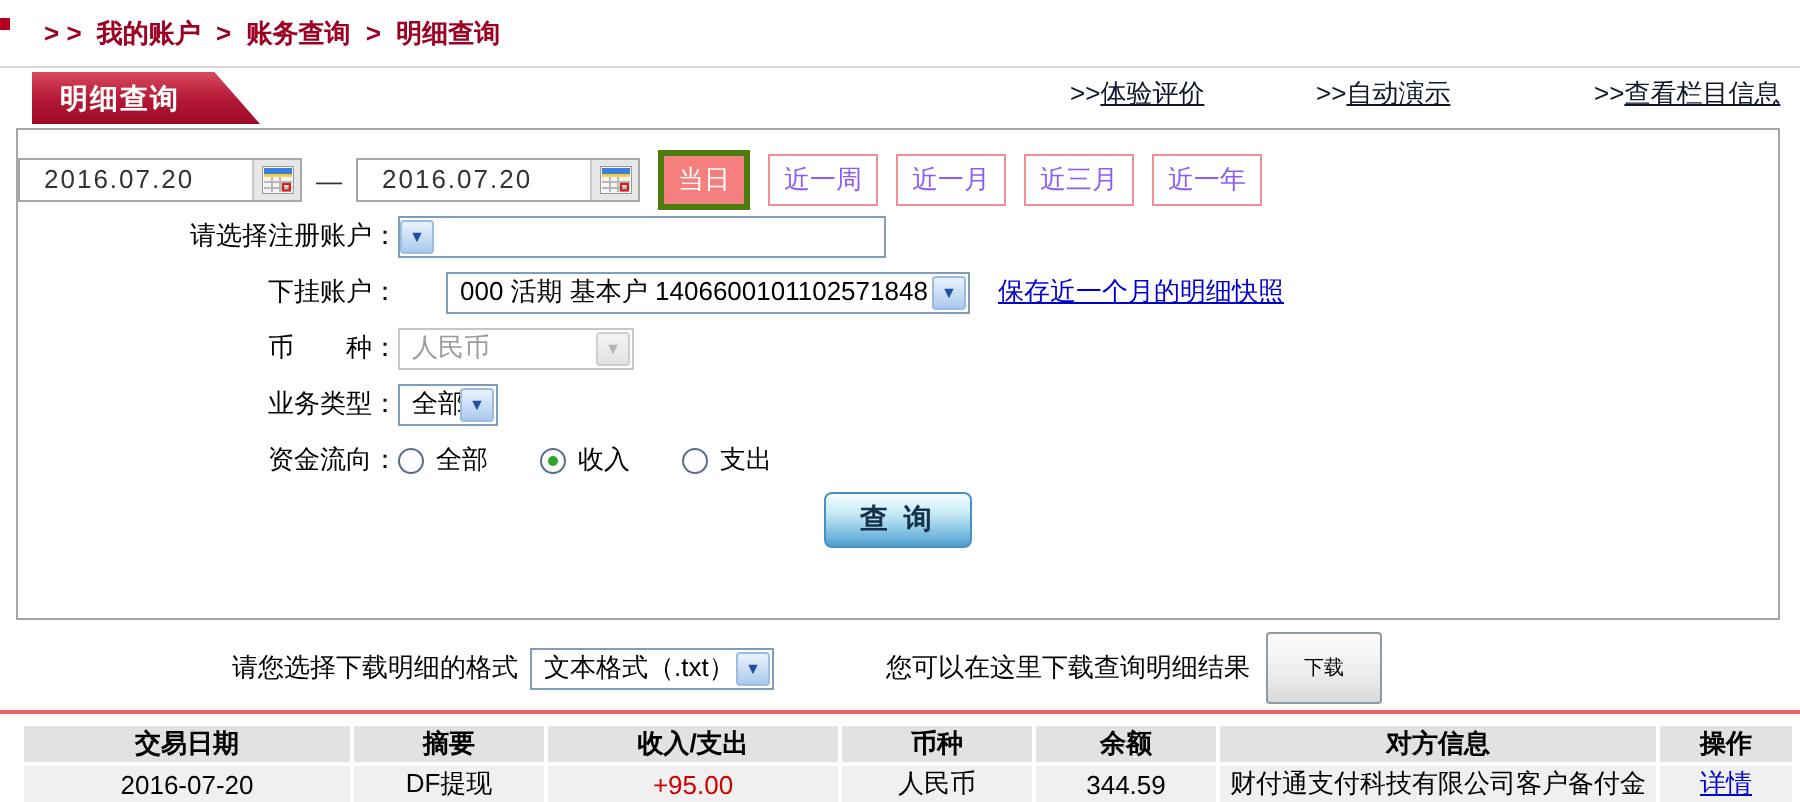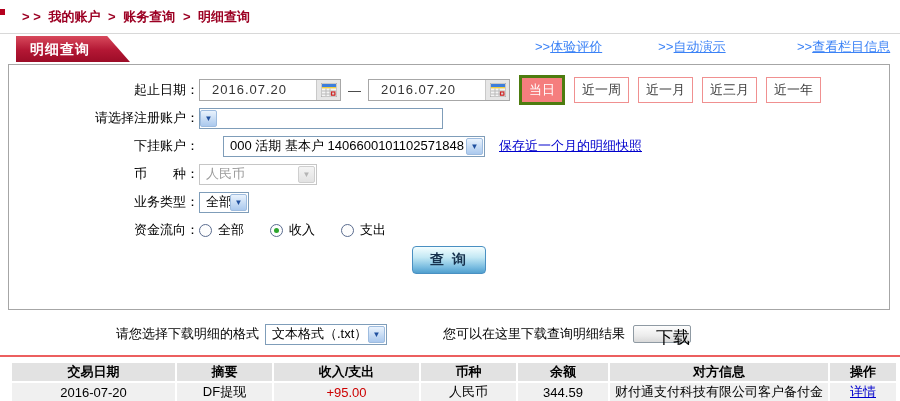--- a/index.html
+++ b/index.html
@@ -10,39 +10,39 @@
   .top-area { position:relative; width:900px; height:64px; }
   .edge-marker { position:absolute; left:0; top:9px; width:5px; height:6px; background:#b5001e; }
   .breadcrumb { position:absolute; left:22px; top:8px; color:#9c0023; font-weight:bold; font-size:13px; }
   .breadcrumb span { margin-right:4px; }
   .top-divider { position:absolute; left:0; top:33px; width:900px; border-top:1px solid #d8d8d8; }
   .tab { position:absolute; left:16px; top:36px; width:114px; height:26px;
     background:linear-gradient(180deg,#d8495c 0%,#b31734 55%,#9c0c27 100%);
     clip-path:polygon(0 0,80% 0,100% 100%,0 100%);
     color:#fff; font-weight:bold; font-size:14px; line-height:26px; padding-left:14px; letter-spacing:1px; }
   .top-links { position:absolute; top:38px; left:0; width:900px; height:20px; }
-  .top-link { position:absolute; color:#3b82f6; font-size:13px; text-decoration:none; cursor:pointer; }
+  .top-link { position:absolute; color:#0f172a; font-size:13px; text-decoration:none; cursor:pointer; }
   .top-link .lbl { text-decoration:underline; }
-  .top-link.l1 { left:535px; } .top-link.l2 { left:658px;font-family:Liberation Mono, monospace; } .top-link.l3 { left:797px; }
+  .top-link.l1 { left:535px; } .top-link.l2 { left:658px; } .top-link.l3 { left:797px; }
 
   
   .panel { margin-left:8px; width:882px; height:246px; border:1px solid #a6a6a6; background:#fff; padding-top:13px; }
   .row { display:flex; align-items:center; height:24px; margin-bottom:4px; }
   .flabel { width:190px; text-align:right; flex:0 0 190px; color:#000; }
 
   .date-box { display:inline-flex; align-items:stretch; width:142px; height:22px;
     border:1px solid #a7a7a7; background:#fff; }
   .date-box .dval { flex:1; font-size:13px; color:#333; letter-spacing:1px; padding:2px 0 0 12px; }
   .date-box .cal { flex:0 0 24px; background:#e6e6e6; border-left:1px solid #c9c9c9;
     display:flex; align-items:center; justify-content:center; cursor:pointer; }
   .dash { margin:0 7px; color:#333; }
 
   .pbtn { display:inline-block; margin-left:9px; font-size:13px; padding:3px 7px; cursor:pointer; }
   .pbtn.active { background:#f57e7e; color:#fff; border:3px solid #4d7c0f; }
-  .pbtn.plain { background:#fff; color:#404040; border:1px solid #f09090; }
+  .pbtn.plain { background:#fff; color:#8b5cf6; border:1px solid #f09090; }
 
   .xp-select { display:inline-flex; align-items:center; height:21px;
     border:1px solid #7f9db9; background:#fff; cursor:pointer; }
   .xp-select .val { flex:1; padding:0 4px 0 6px; font-size:13px; white-space:nowrap; overflow:hidden; }
   .xp-select .arrow { flex:0 0 17px; height:17px; margin-right:1px; border:1px solid #9ebcdf; border-radius:2px;
     background:linear-gradient(180deg,#eaf3fd 0%,#c3d9f3 60%,#abc9ee 100%);
     color:#1f4f9e; font-size:8px; display:flex; align-items:center; justify-content:center; }
   .xp-select.disabled { border-color:#c6c6c6; }
   .xp-select.disabled .val { color:#9b9b9b; }
   .xp-select.disabled .arrow { border-color:#cfcfcf; background:linear-gradient(180deg,#f4f4f4,#e2e2e2); color:#b4b4b4; }
@@ -58,22 +58,22 @@
 
   .query-row { margin-top:0; display:flex; justify-content:center; }
   .query-btn { width:74px; height:28px; border:1px solid #4a90c2; border-radius:4px;
     background:linear-gradient(180deg,#f4feff 0%,#c3e8f4 40%,#79bce0 78%,#509fce 100%);
     font-size:14px; font-weight:bold; color:#16314d; letter-spacing:2px; cursor:pointer; }
 
   
   .download-row { margin-top:11px; display:flex; align-items:center; padding-left:116px; height:26px; }
   .dl-label { margin-right:6px; }
   .dl-hint { margin-left:56px; margin-right:8px; }
-  .dl-btn { width:58px; height:18px; border:1px solid #8f9aa3; border-radius:2px;
-    background:linear-gradient(180deg,#fdfdfd 0%,#ececec 60%,#d9d9d9 100%); font-size:17px; cursor:pointer;text-align:right; }
+  .dl-btn { width:58px; height:36px; border:1px solid #8f9aa3; border-radius:2px;
+    background:linear-gradient(180deg,#fdfdfd 0%,#ececec 60%,#d9d9d9 100%); font-size:10px; cursor:pointer; }
 
   
   .red-line { margin-top:8px; width:900px; height:2px; background:#ec5f5f; }
   .rtable { margin:4px 8px 0 10px; width:880px; border-collapse:separate; border-spacing:2px; table-layout:fixed; }
   .rtable th { background:#e2e2e2; font-weight:bold; font-size:13px; height:17px; text-align:center; padding:0; }
   .rtable td { background:#f0f0f0; font-size:13px; height:17px; text-align:center; padding:0; white-space:nowrap; overflow:hidden; }
   .amount-in { color:#cc0000; }
   .detail-link { color:#0000cc; text-decoration:underline; cursor:pointer; }
   .c1{width:163px}.c2{width:95px}.c3{width:145px}.c4{width:95px}.c5{width:90px}.c6{width:218px}.c7{width:66px}
 </style>
@@ -95,21 +95,20 @@
   <div class="top-links">
     <a class="top-link l1"><span>&gt;&gt;</span><span class="lbl">体验评价</span></a>
     <a class="top-link l2"><span>&gt;&gt;</span><span class="lbl">自动演示</span></a>
     <a class="top-link l3"><span>&gt;&gt;</span><span class="lbl">查看栏目信息</span></a>
   </div>
 </div>
 
 <div class="panel">
 
   <div class="row">
-    <span class="flabel">起止日期：</span>
     <span class="date-box">
       <span class="dval">2016.07.20</span>
       <span class="cal">
         <svg width="16" height="14" viewBox="0 0 16 14">
           <rect x="0" y="0" width="16" height="14" fill="#f4f4f4" stroke="#9a9a9a" stroke-width="1"></rect>
           <rect x="1" y="1" width="14" height="3" fill="#3d7edb"></rect>
           <rect x="1" y="4" width="14" height="1.4" fill="#f2cf3a"></rect>
           <g stroke="#b9b9b9" stroke-width="1">
             <line x1="1" y1="8" x2="15" y2="8"></line>
               <line x1="1" y1="11" x2="15" y2="11"></line>

